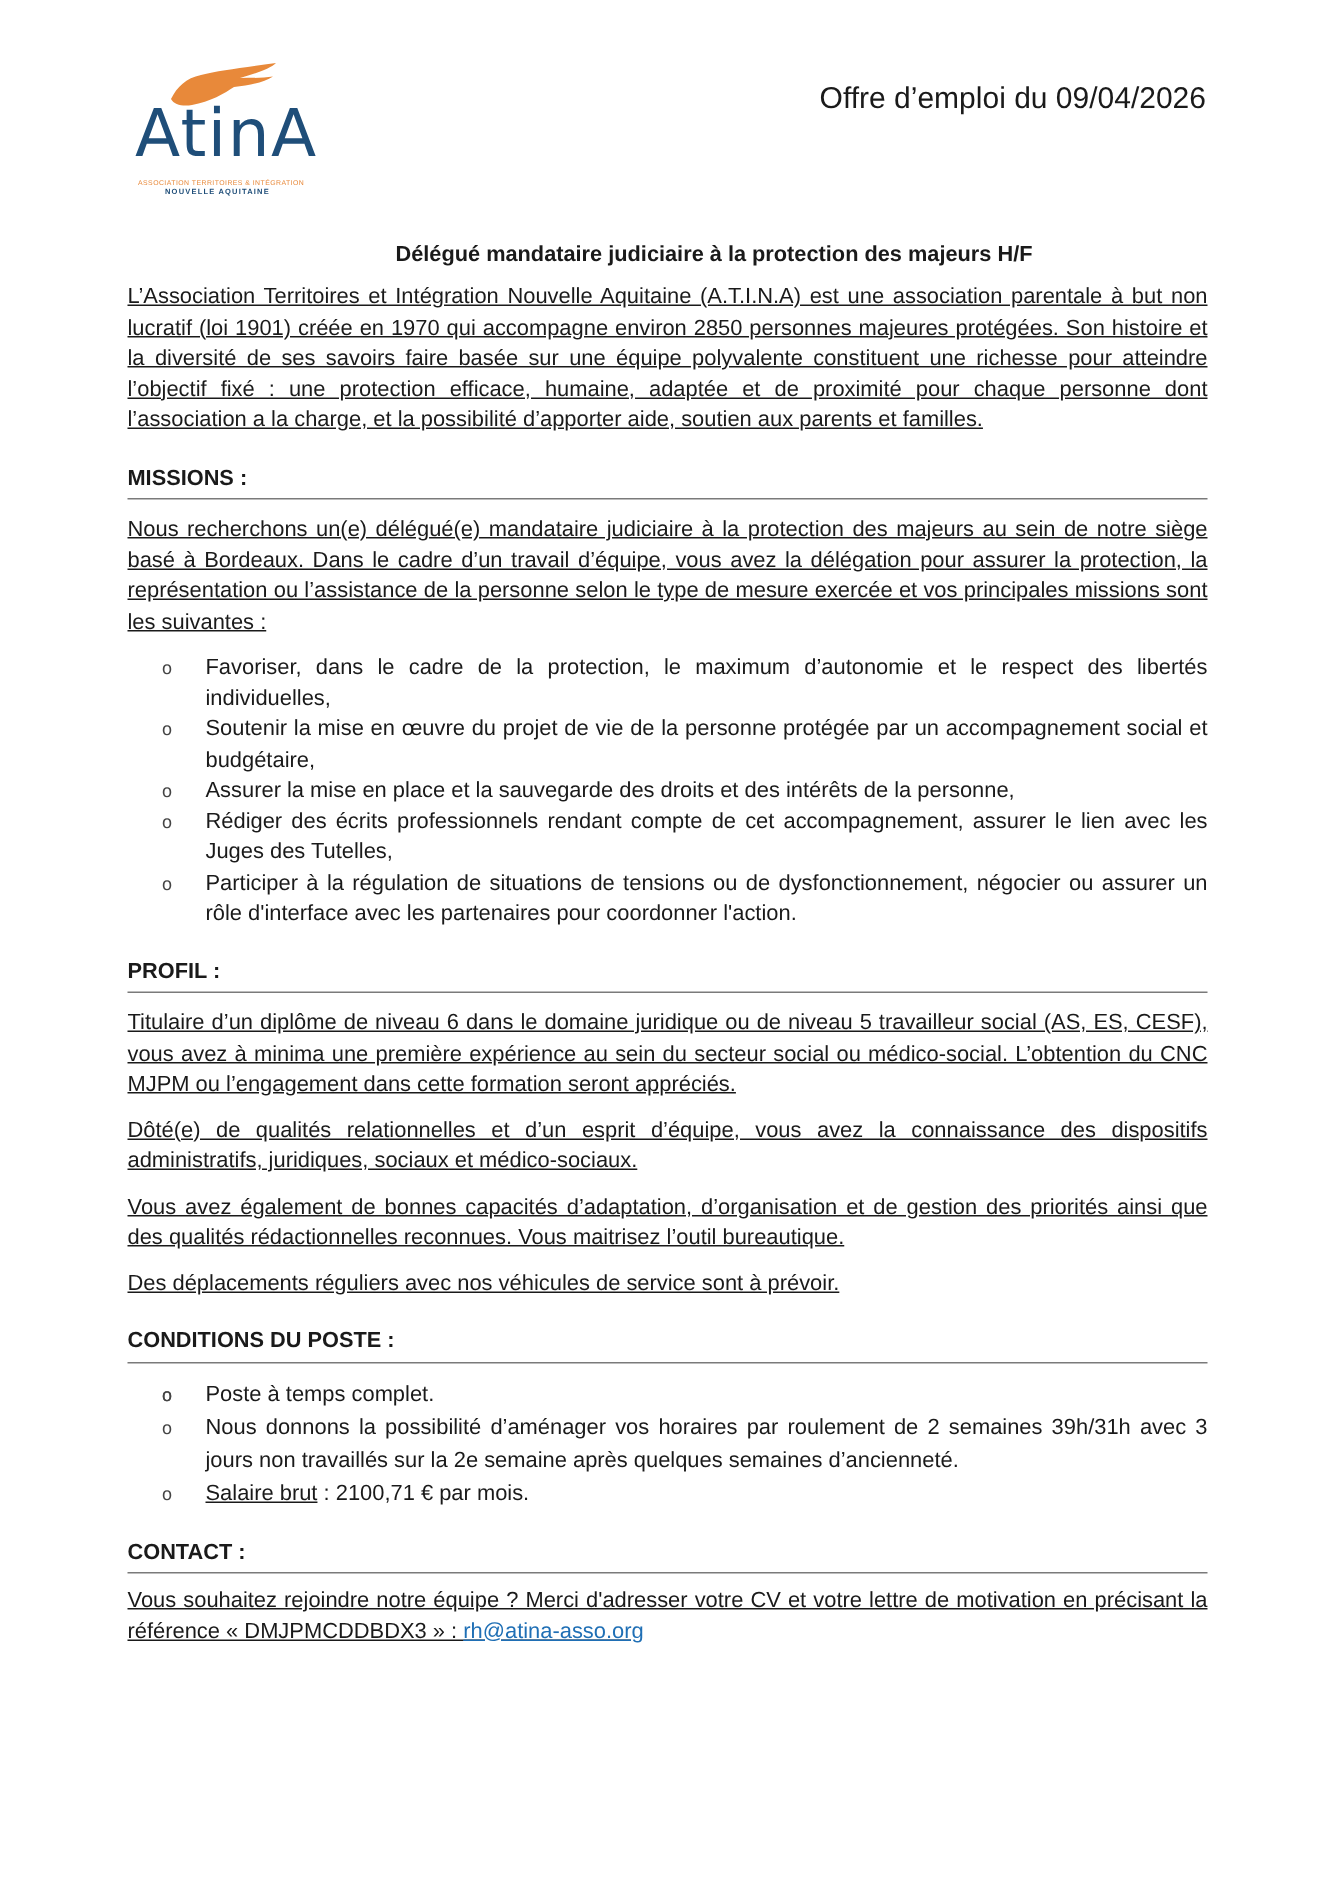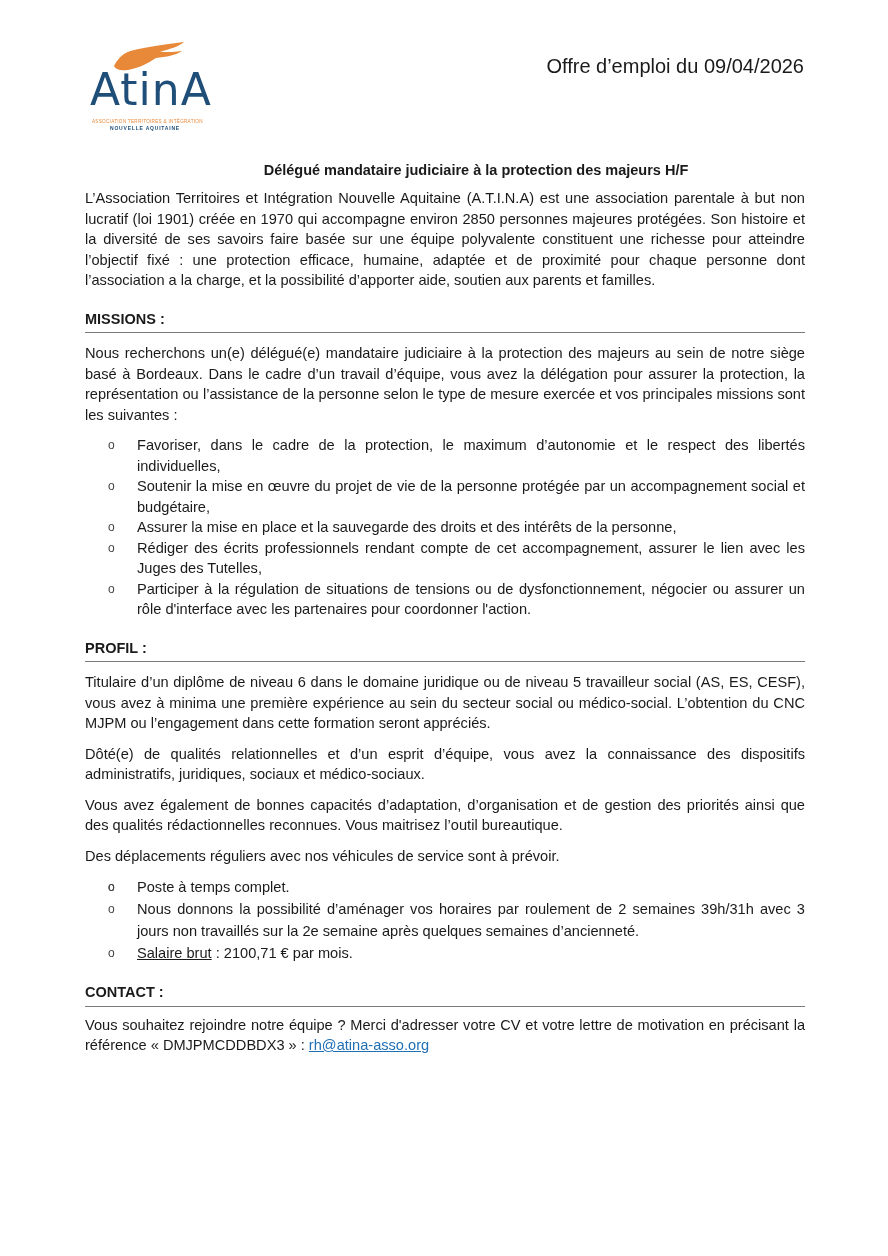--- a/index.html
+++ b/index.html
@@ -26,21 +26,21 @@
       position: absolute; right: 84px; top: 55px; font-size: 20px; color: #1a1a1a;
     }
     .title {
       position: absolute; left: 0; width: 888px; top: 162px; text-align: center;
       font-weight: bold; font-size: 14.5px; color: #1a1a1a; padding-left: 32px;
     }
     .content {
       position: absolute; left: 85px; top: 188px; width: 720px;
       font-size: 14.6px; line-height: 20.5px; text-align: justify;
     }
-    .content p { margin: 0 0 10px 0; }
+    .content p { margin: 0 0 10px 0; text-decoration: underline; }
     .section-h {
       font-weight: bold; font-size: 14.5px; margin: 18px 0 10px 0;
       padding-bottom: 3px; border-bottom: 1.5px solid #7a7a7a;
     }
     ul.bul { list-style: none; margin: 0 0 10px 0; padding: 0 0 0 52px; }
     ul.bul li { position: relative; margin: 0; }
     ul.bul li .dot {
       position: absolute; left: -29px; top: 0; font-size: 12px; color: #444;
     }
     .link { color: #1f6fb5; text-decoration: underline; }
@@ -74,20 +74,21 @@
     <li><span class="dot">o</span><span>Rédiger des écrits professionnels rendant compte de cet accompagnement, assurer le lien avec les Juges des Tutelles,</span></li>
     <li><span class="dot">o</span><span>Participer à la régulation de situations de tensions ou de dysfonctionnement, négocier ou assurer un rôle d'interface avec les partenaires pour coordonner l'action.</span></li>
   </ul>
 
   <div class="section-h">PROFIL :</div>
   <p>Titulaire d’un diplôme de niveau 6 dans le domaine juridique ou de niveau 5 travailleur social (AS, ES, CESF), vous avez à minima une première expérience au sein du secteur social ou médico-social. L’obtention du CNC MJPM ou l’engagement dans cette formation seront appréciés.</p>
   <p>Dôté(e) de qualités relationnelles et d’un esprit d’équipe, vous avez la connaissance des dispositifs administratifs, juridiques, sociaux et médico-sociaux.</p>
   <p>Vous avez également de bonnes capacités d’adaptation, d’organisation et de gestion des priorités ainsi que des qualités rédactionnelles reconnues. Vous maitrisez l’outil bureautique.</p>
   <p>Des déplacements réguliers avec nos véhicules de service sont à prévoir.</p>
 
+  <div class="section-h">CONDITIONS DU POSTE :</div>
   <ul class="bul" style="line-height:22px;">
     <li><span class="dot">o</span></li>
     <li><span class="dot">o</span><span>Poste à temps complet.</span></li>
     <li><span class="dot">o</span><span>Nous donnons la possibilité d’aménager vos horaires par roulement de 2 semaines 39h/31h avec 3 jours non travaillés sur la 2e semaine après quelques semaines d’ancienneté.</span></li>
     <li><span class="dot">o</span><span class="u">Salaire brut</span><span> : 2100,71 € par mois.</span></li>
   </ul>
 
   <div class="section-h" style="margin-bottom:8px;">CONTACT :</div>
   <p><span>Vous souhaitez rejoindre notre équipe ? Merci d'adresser votre CV et votre lettre de motivation en précisant la référence « DMJPMCDDBDX3 » : </span><a class="link">rh@atina-asso.org</a></p>
 </div>

